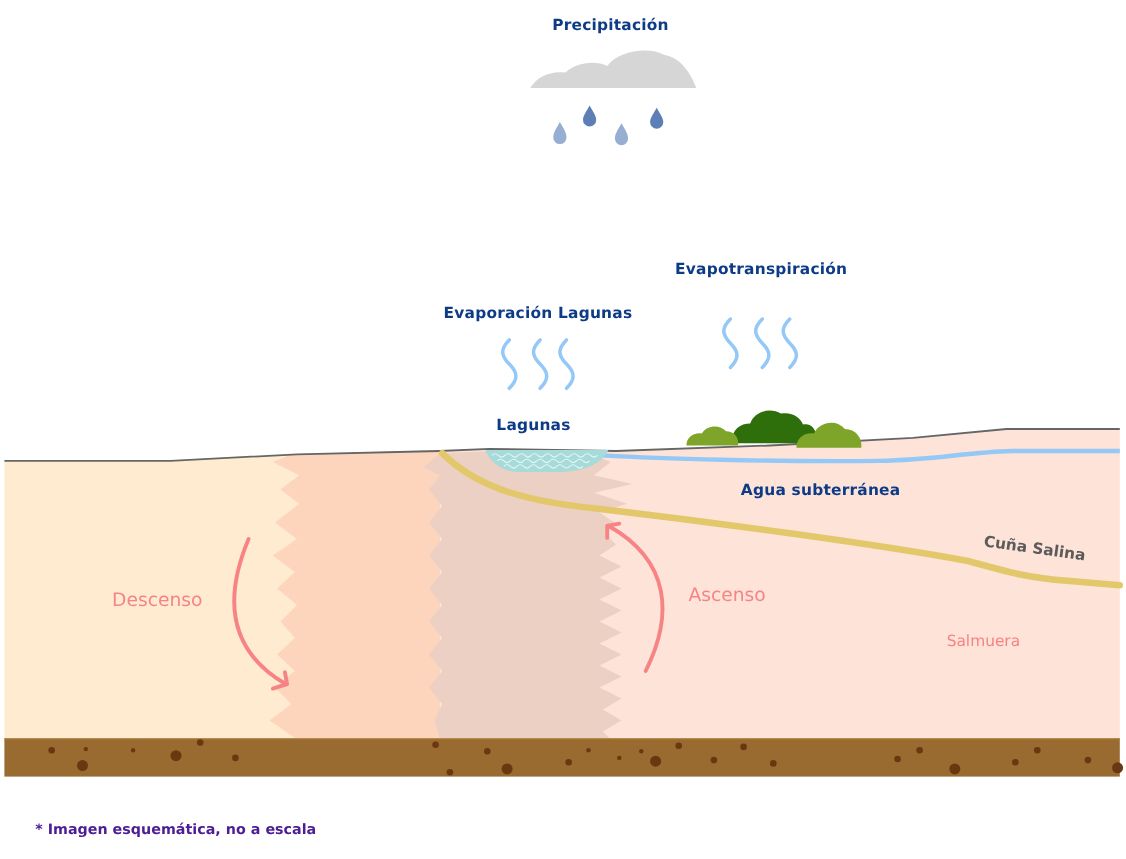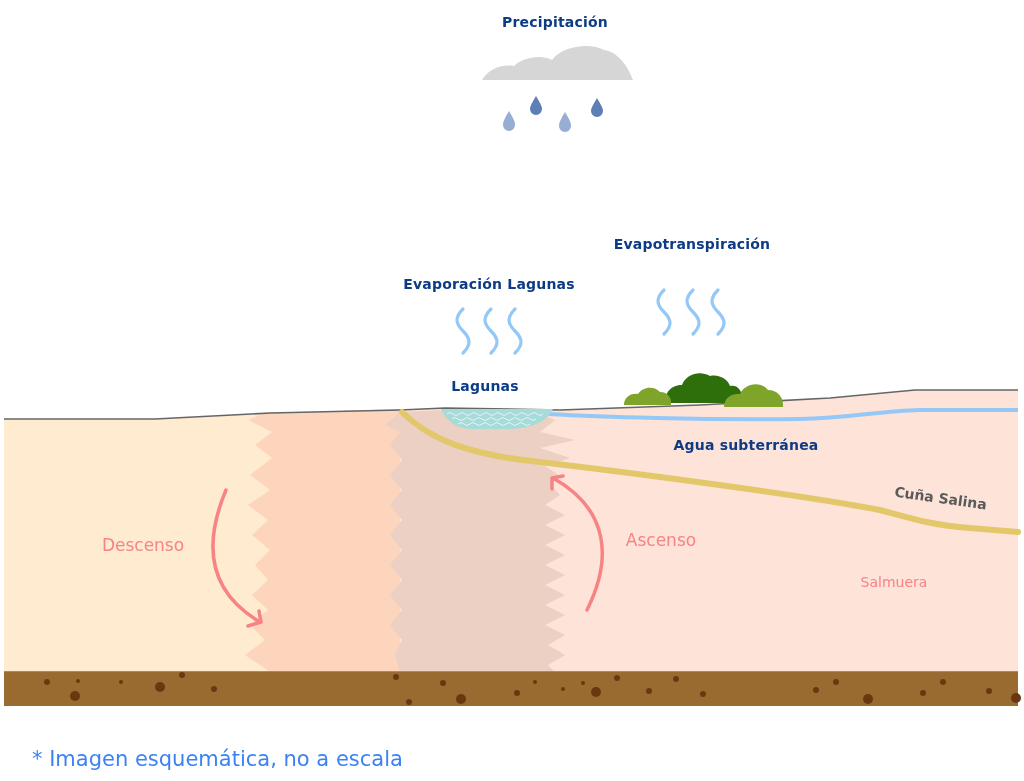--- a/index.html
+++ b/index.html
@@ -3,22 +3,22 @@
 <meta charset="utf-8">
 <style>
   html, body { margin: 0; padding: 0; background: #ffffff; }
   body { width: 1024px; height: 781px; position: relative; overflow: hidden;
          font-family: "DejaVu Sans", "Liberation Sans", sans-serif; }
   #diagram { position: absolute; left: 0; top: 0; width: 1024px; height: 781px; }
   .lbl-blue { fill: #0d3b86; font-weight: 600; font-size: 14px; letter-spacing: 0.2px; }
   .lbl-pink { fill: #f78384; font-size: 17px; }
   .lbl-pink-sm { fill: #f78384; font-size: 14px; }
   .lbl-gray { fill: #5b5b5b; font-weight: 700; font-size: 14px; }
-  .footnote { position: absolute; left: 32px; top: 747px; font-size: 21px; color: #3b82f6;
-              font-family: "DejaVu Sans", sans-serif; }
+  .footnote { position: absolute; left: 32px; top: 747px; font-size: 13px; color: #4c1d95;
+              font-family: "DejaVu Sans", sans-serif; font-weight: bold; }
 </style>
 </head>
 <body>
 
 <svg id="diagram" viewBox="0 0 1024 781" xmlns="http://www.w3.org/2000/svg">
 
   <g>
 
     <polygon fill="#fde3d8" points="400,410 445,408 560,410 700,405 830,398 915,390 1018,390 1018,672 400,672"></polygon>
 

